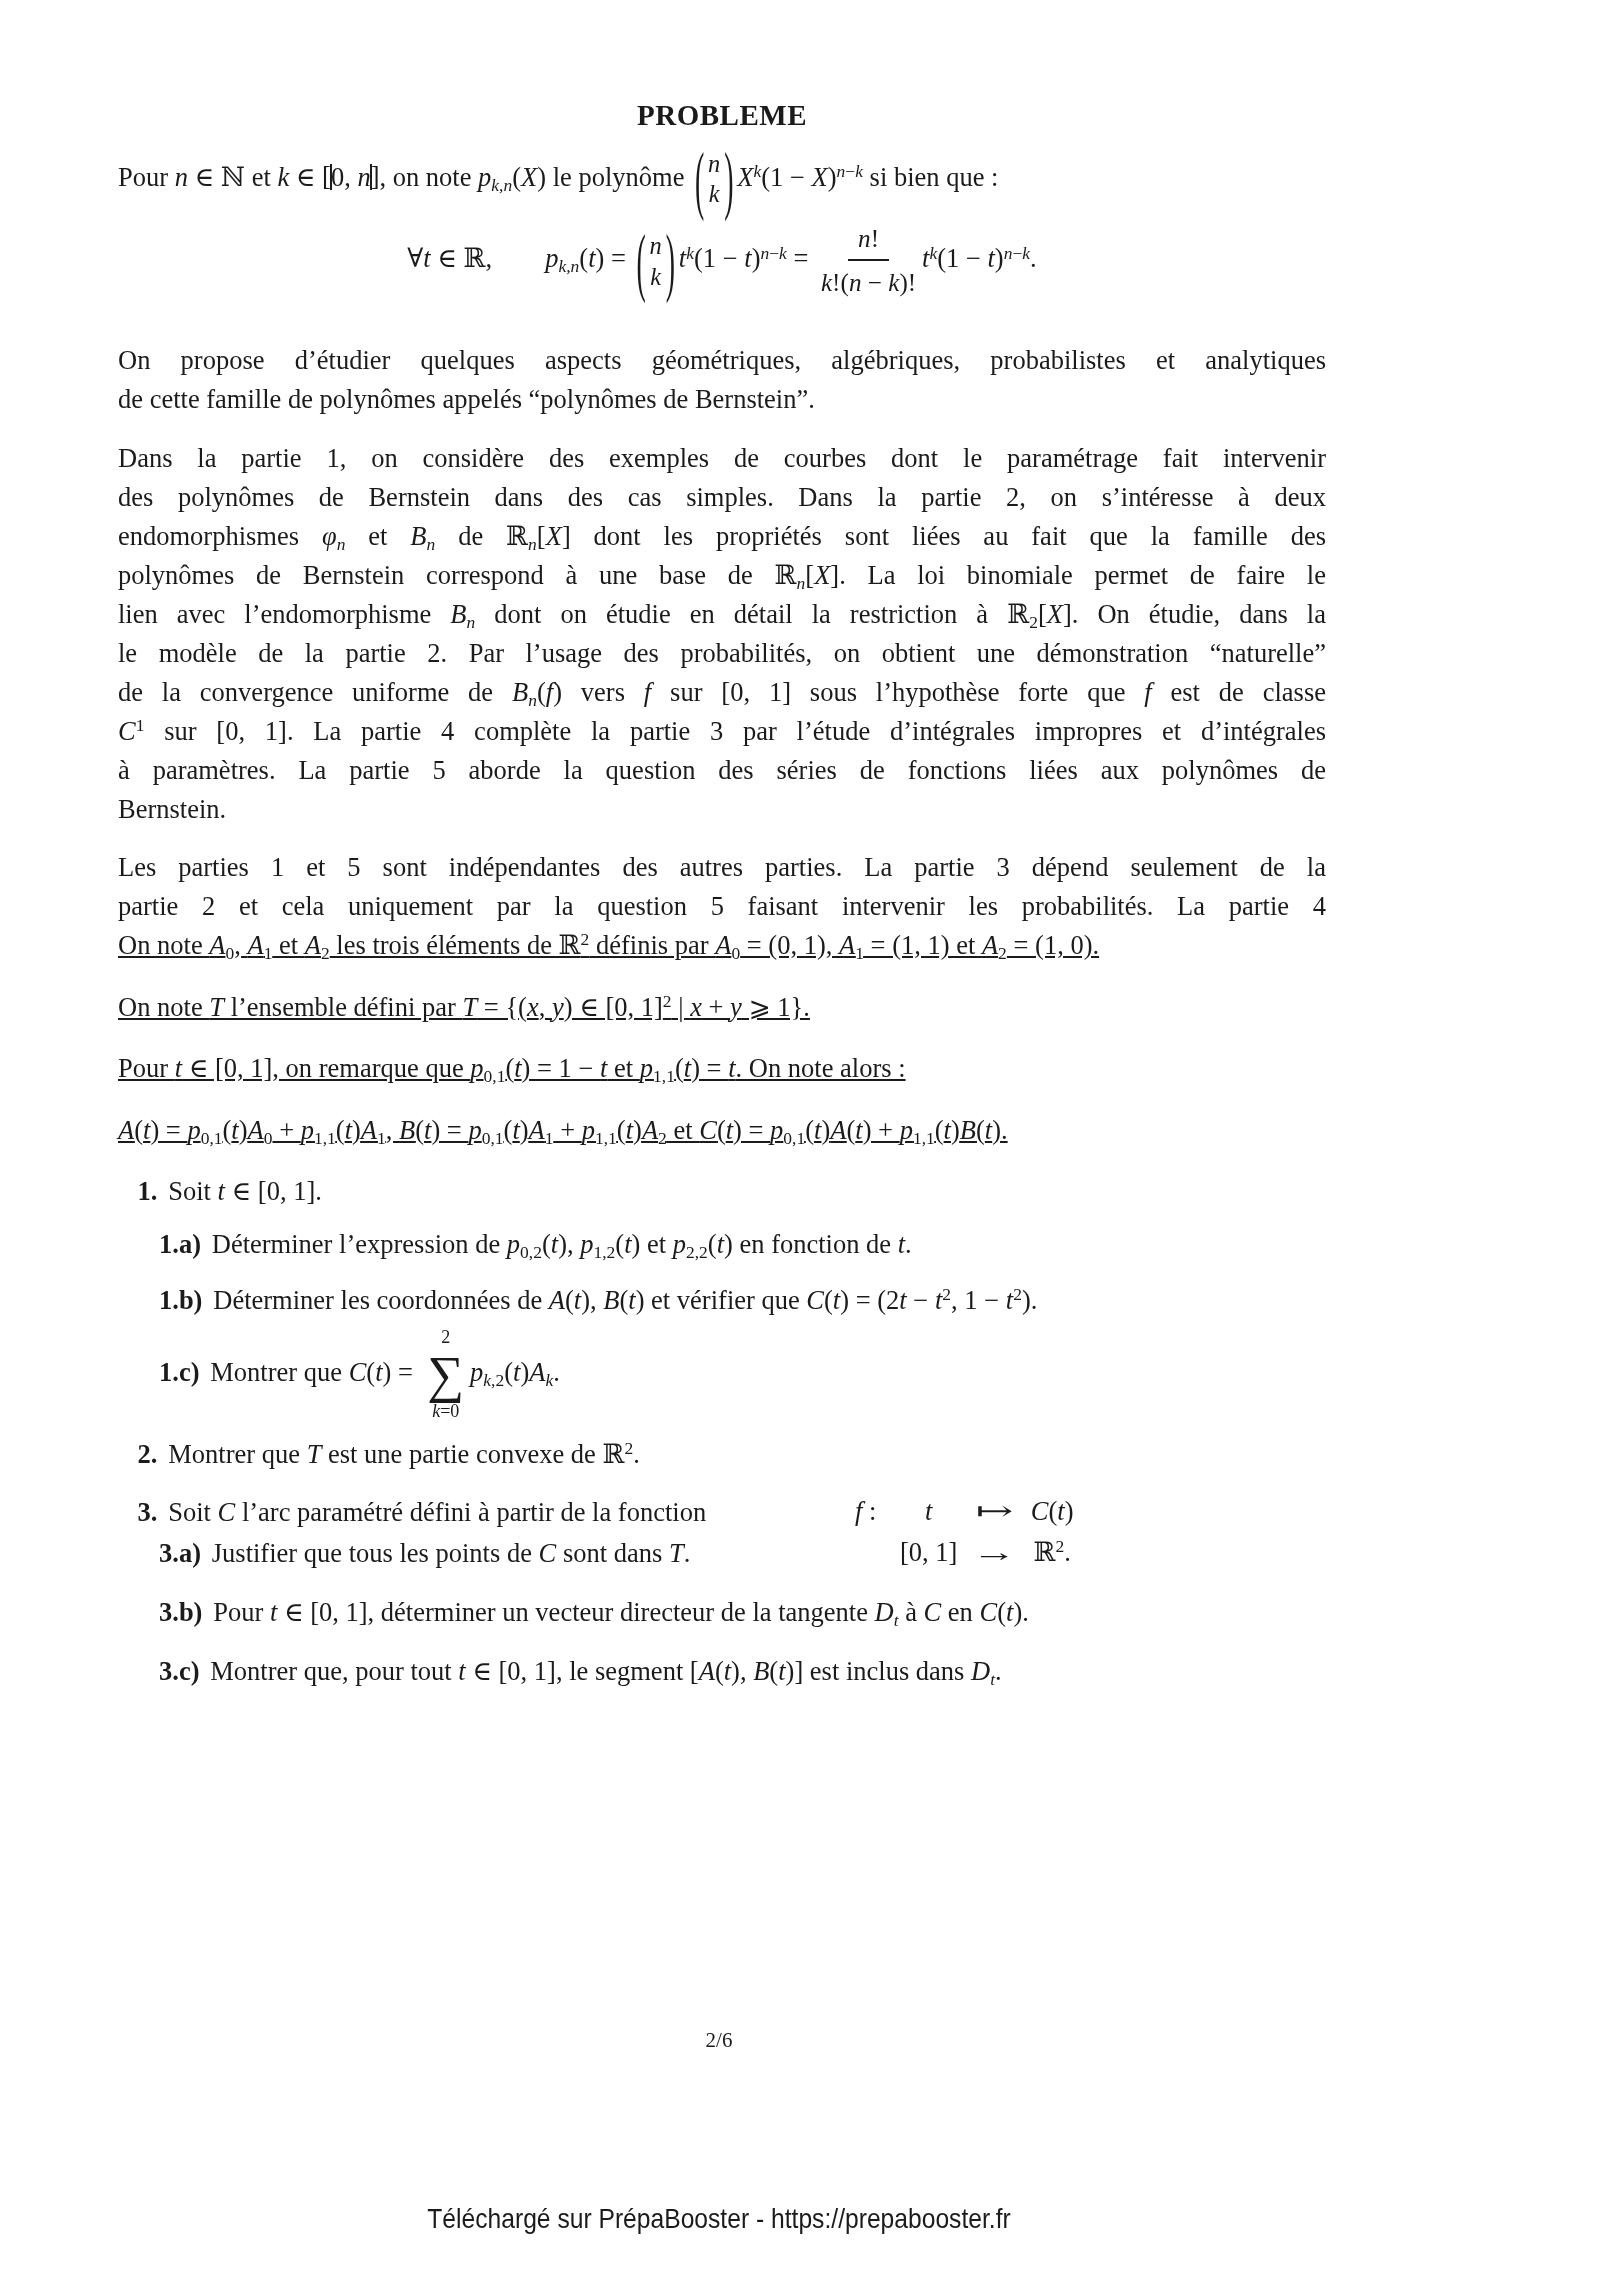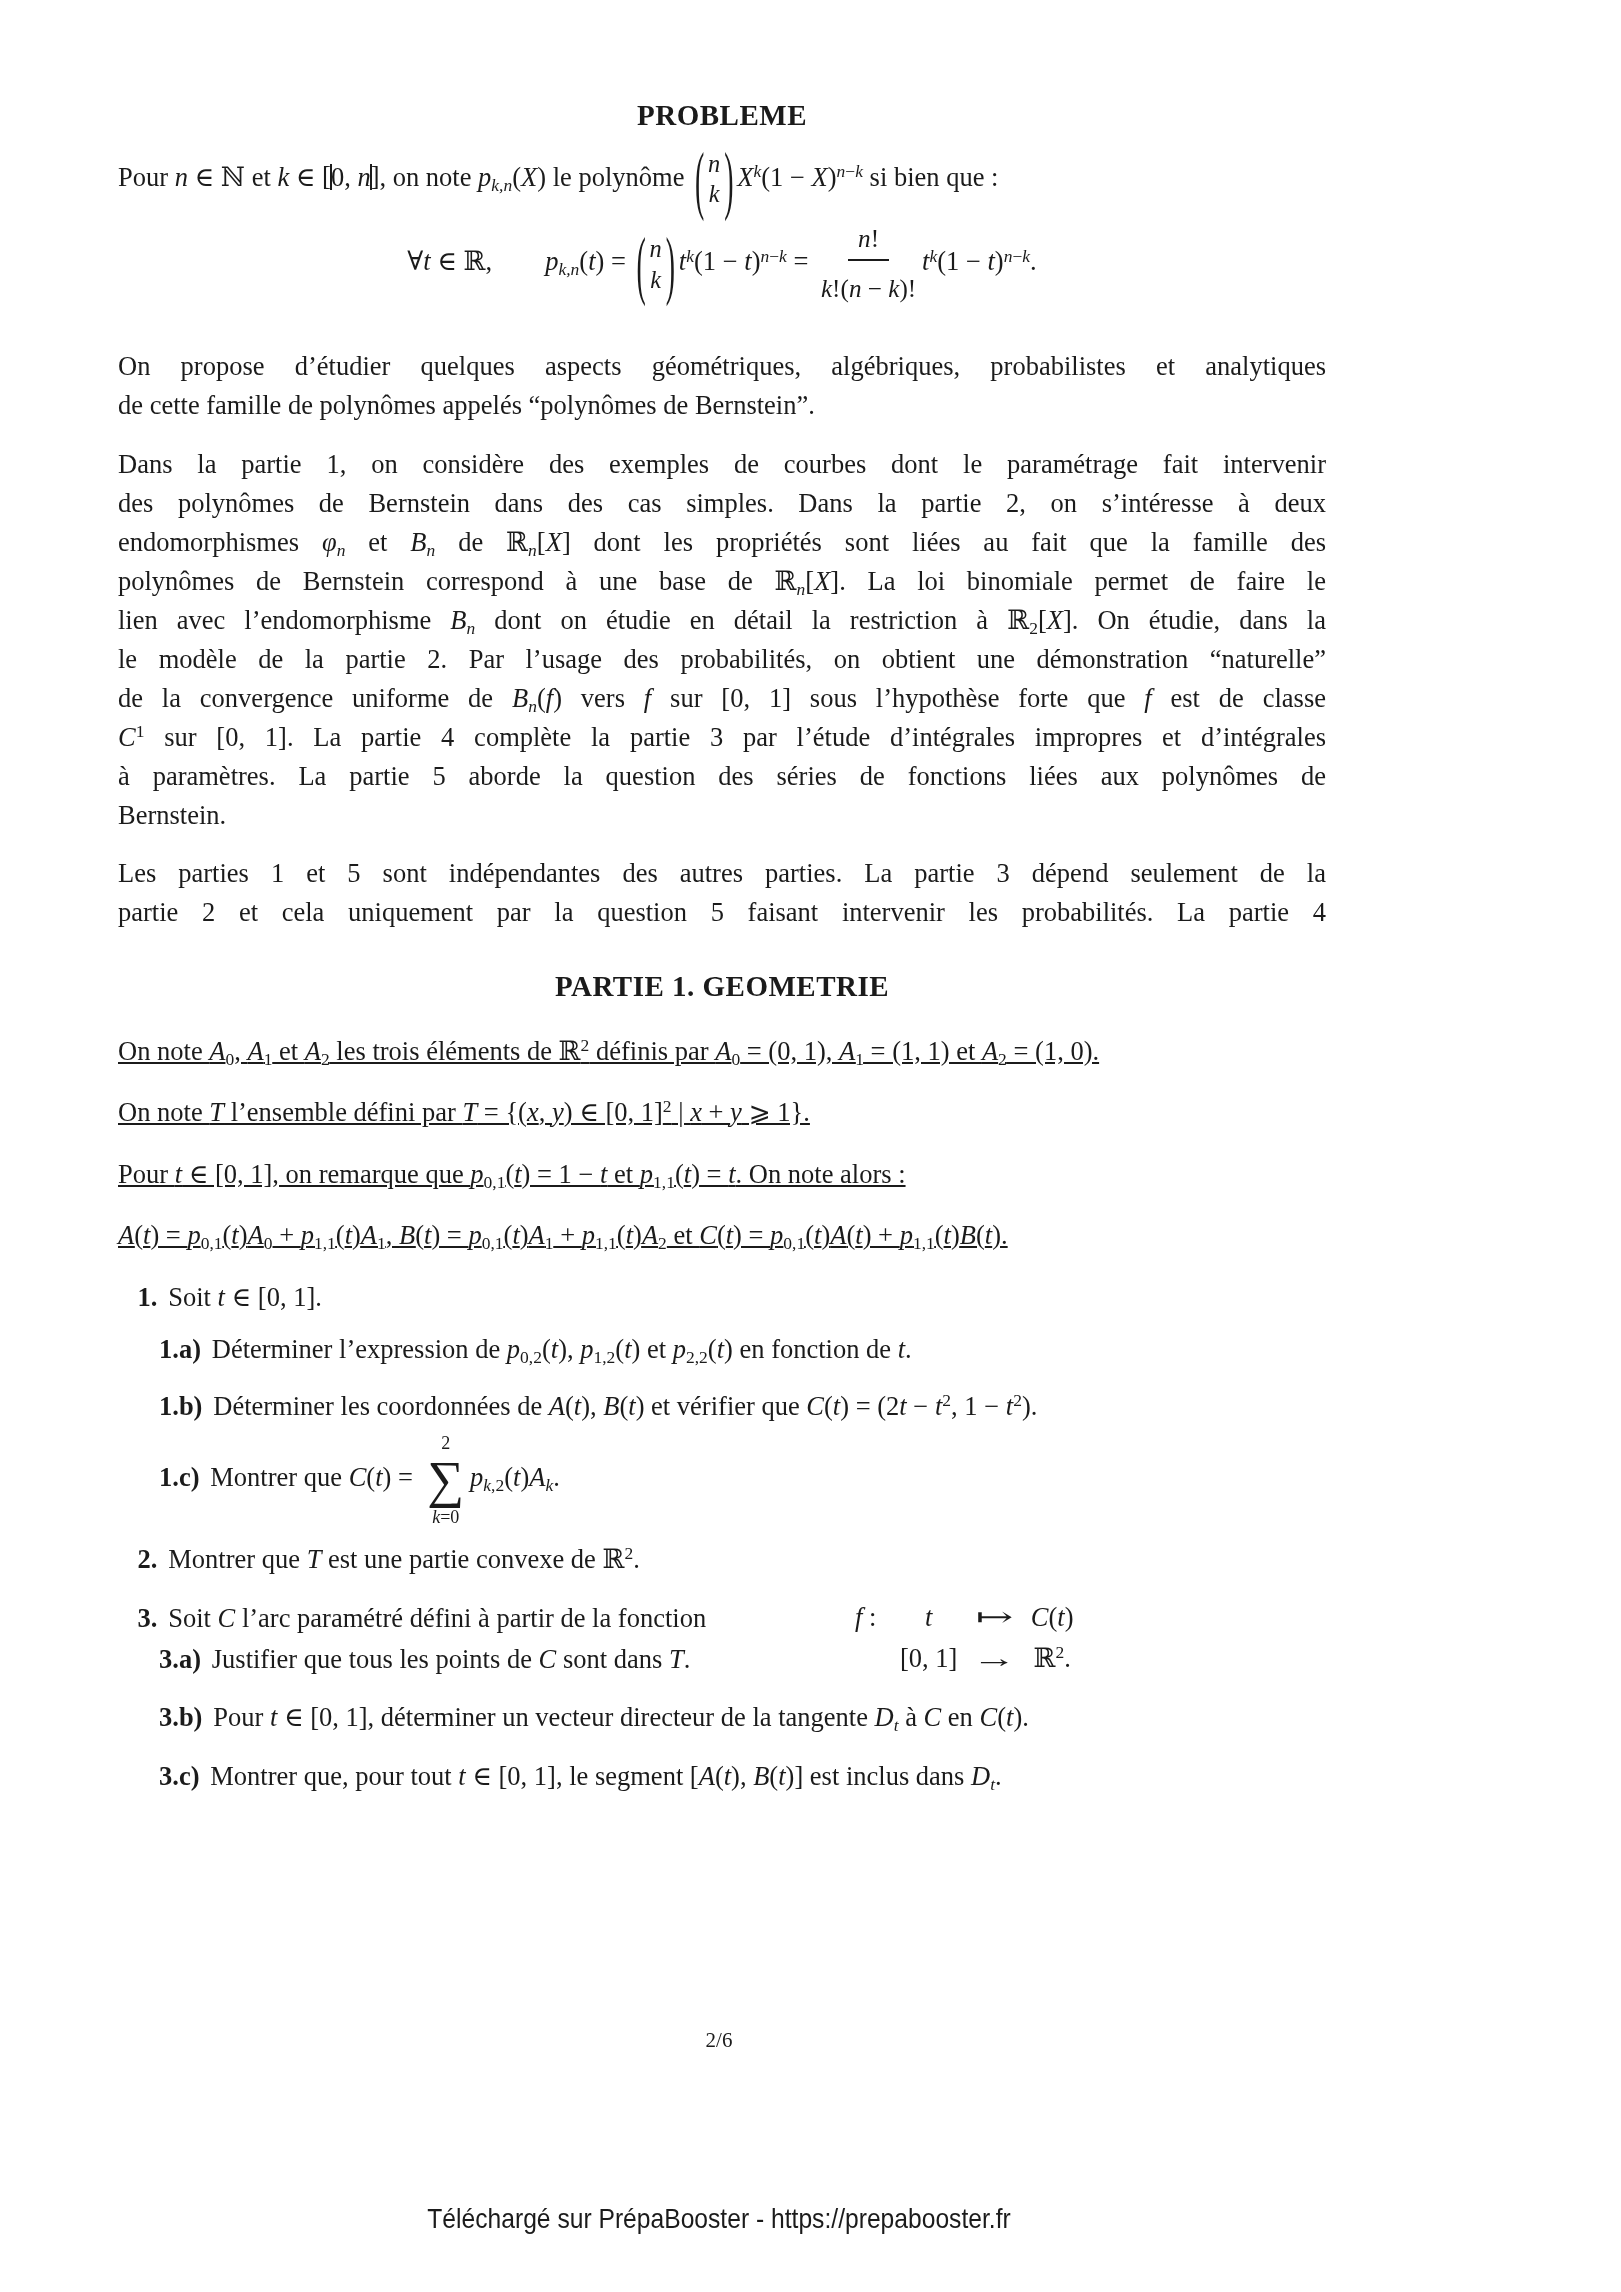--- a/index.html
+++ b/index.html
@@ -30,21 +30,21 @@
   sub, sup { font-size:66%; line-height:0; }
   sub { vertical-align:-0.3em; }
   sup { vertical-align:0.5em; }
   
   .binom { display:inline-flex; align-items:center; vertical-align:middle; margin:0 2.9px; }
   .binom .bp { display:inline-block; transform:scaleY(2.7); font-size:1.05em; font-weight:400; padding:0 1px; }
   .binom .bst { display:inline-flex; flex-direction:column; align-items:center; font-size:0.92em; line-height:1.25; padding:0 2.9px; }
   
   .frac { display:inline-flex; flex-direction:column; align-items:center; vertical-align:middle; font-size:0.95em; line-height:1.3; margin:0 5.9px; }
   .frac .num { border-bottom:2px solid currentColor; padding:0 9.8px 2.9px 9.8px; }
-  .frac .den { padding-top:12px; }
+  .frac .den { padding-top:6px; }
   
   .sum { display:inline-flex; flex-direction:column; align-items:center; vertical-align:middle; margin:0 5.9px 0 7.8px; }
   .sum .slim { font-size:0.68em; line-height:1.25; }
   .sum .ssym { font-size:1.95em; line-height:1.0; }
   
   .dbr { position:relative; display:inline-block; }
   .dbr::after { content:""; position:absolute; top:16%; height:68%; width:2px; background:currentColor; }
   .dbr.l::after { left:0.30em; }
   .dbr.r::after { right:0.30em; }
   .gap { display:inline-block; width:53px; }
@@ -116,21 +116,20 @@
       <div class="ln"><span class="scr">C</span><sup>1</sup> sur [0, 1].  La partie 4 complète la partie 3 par l’étude d’intégrales impropres et d’intégrales</div>
       <div class="ln">à paramètres.  La partie 5 aborde la question des séries de fonctions liées aux polynômes de</div>
       <div class="ln last">Bernstein.</div>
     </div>
 
   <div class="para">
       <div class="ln">Les parties 1 et 5 sont indépendantes des autres parties.  La partie 3 dépend seulement de la</div>
       <div class="ln">partie 2 et cela uniquement par la question 5 faisant intervenir les probabilités.  La partie 4</div>
     </div>
 
-  <h2 class="part-heading">PARTIE 1. GEOMETRIE</h2>
 
   <div class="spread">
       <div class="ln">On note <i>A</i><sub>0</sub>, <i>A</i><sub>1</sub> et <i>A</i><sub>2</sub> les trois éléments de ℝ<sup>2</sup> définis par <i>A</i><sub>0</sub> = (0, 1), <i>A</i><sub>1</sub> = (1, 1) et <i>A</i><sub>2</sub> = (1, 0).</div>
       <div class="ln">On note <span class="scr">T</span> l’ensemble défini par <span class="scr">T</span> = {(<i>x</i>, <i>y</i>) ∈ [0, 1]<sup>2</sup> | <i>x</i> + <i>y</i> ⩾ 1}.</div>
       <div class="ln">Pour <i>t</i> ∈ [0, 1], on remarque que <i>p</i><sub>0,1</sub>(<i>t</i>) = 1 − <i>t</i> et <i>p</i><sub>1,1</sub>(<i>t</i>) = <i>t</i>.  On note alors :</div>
       <div class="ln last"><i>A</i>(<i>t</i>) = <i>p</i><sub>0,1</sub>(<i>t</i>)<i>A</i><sub>0</sub> + <i>p</i><sub>1,1</sub>(<i>t</i>)<i>A</i><sub>1</sub>, <i>B</i>(<i>t</i>) = <i>p</i><sub>0,1</sub>(<i>t</i>)<i>A</i><sub>1</sub> + <i>p</i><sub>1,1</sub>(<i>t</i>)<i>A</i><sub>2</sub> et <i>C</i>(<i>t</i>) = <i>p</i><sub>0,1</sub>(<i>t</i>)<i>A</i>(<i>t</i>) + <i>p</i><sub>1,1</sub>(<i>t</i>)<i>B</i>(<i>t</i>).</div>
     </div>
 
   <div class="q main">
     <b class="ql">1.</b><span>Soit <i>t</i> ∈ [0, 1].</span>

